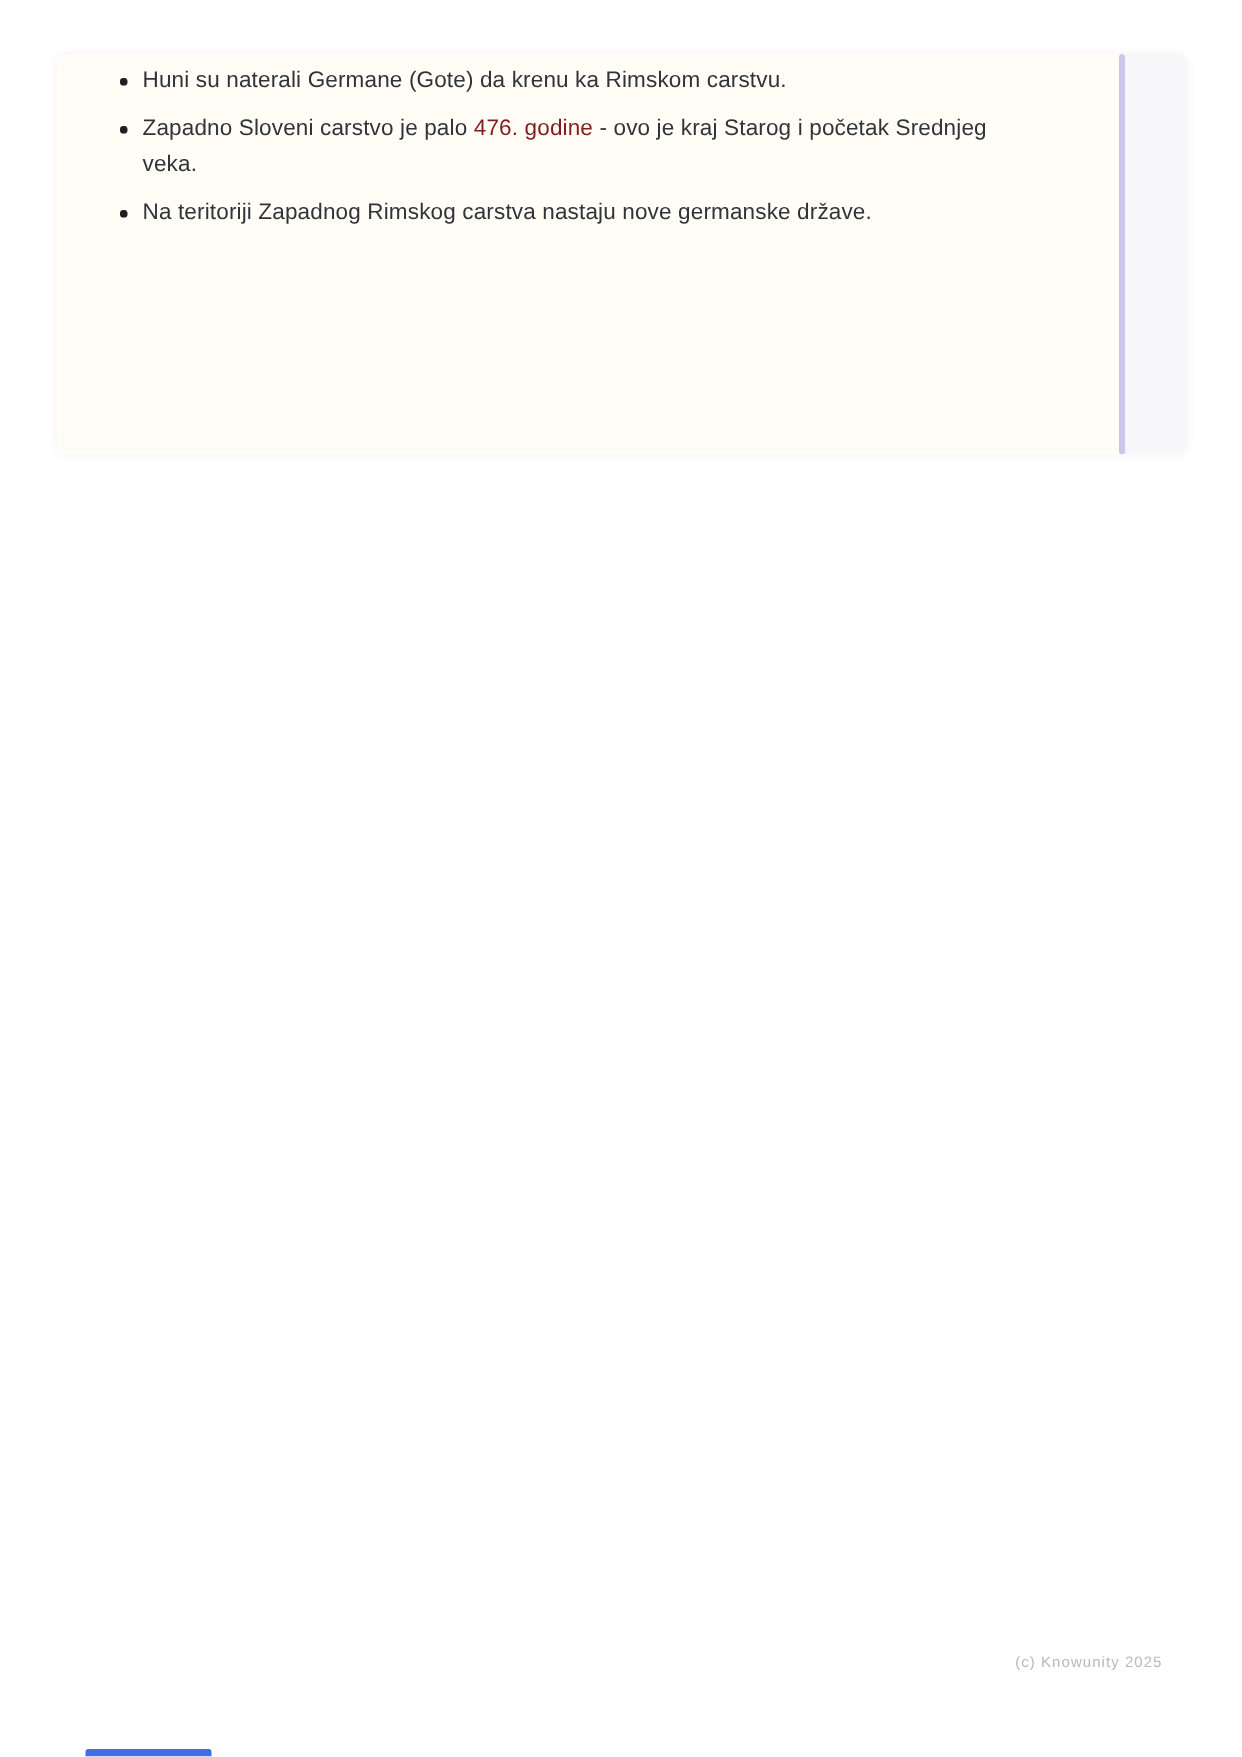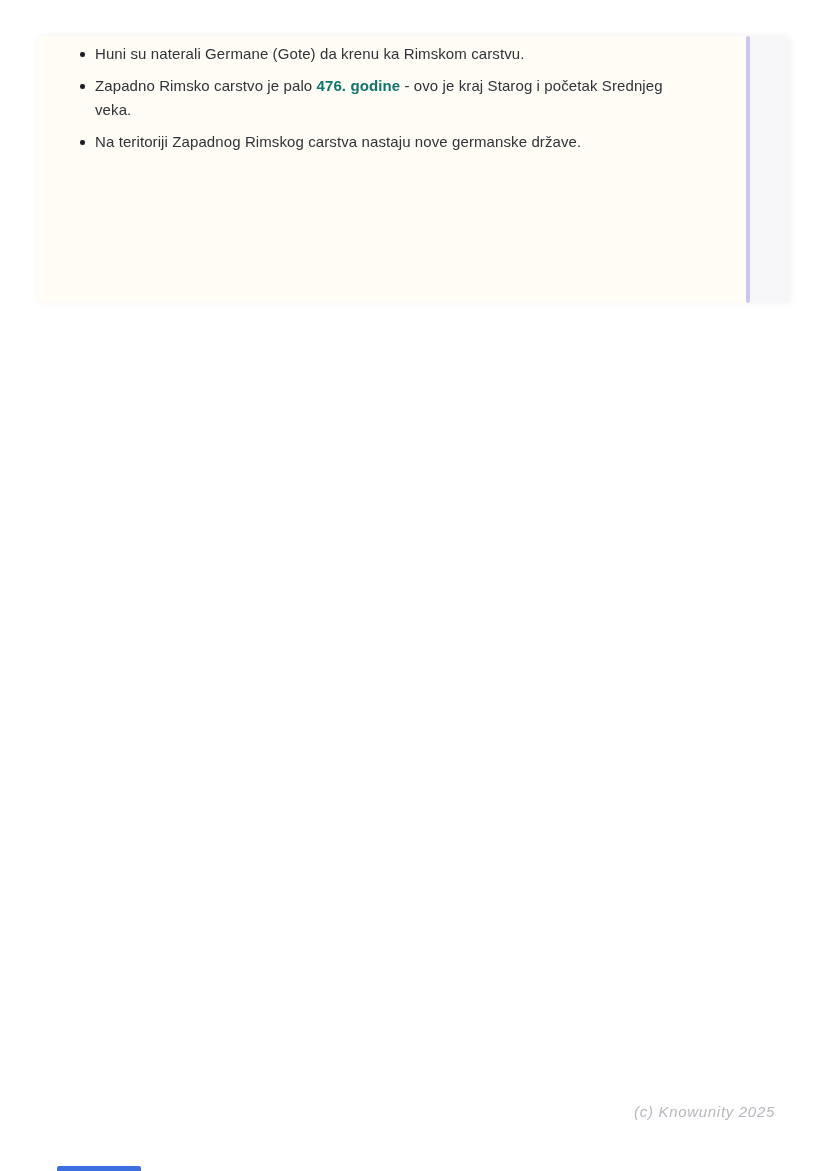--- a/index.html
+++ b/index.html
@@ -65,32 +65,31 @@
     width: 4.5px;
     height: 4.5px;
     border-radius: 50%;
     background: #1c1e22;
   }
   .seg-bold {
     font-weight: bold;
     color: #262b33;
   }
   .seg-bold-navy {
-    font-weight: bold;
-    color: #0f766e;
+    font-weight: normal;
+    color: #7f1d1d;
   }
   
   .footer-copyright {
     position: absolute;
     top: 1103px;
     right: 53px;
-    font-size: 15px;
+    font-size: 10px;
     letter-spacing: 0.7px;
     color: #b6b9bf;
-    font-style: italic;
   }
   
   .next-page-sliver {
     position: absolute;
     left: 57px;
     bottom: 0;
     width: 84px;
     height: 5px;
     background: #3e6fe0;
     border-radius: 2px 2px 0 0;
@@ -98,21 +97,21 @@
 </style>
 </head>
 <body>
 
 <div class="page">
 
   <div class="note-block">
     <div class="note-content">
       <ul class="note-list">
           <li><span>Huni su naterali Germane (Gote) da krenu ka Rimskom carstvu.</span></li>
-          <li><span>Zapadno Rimsko carstvo je palo </span><span class="seg-bold-navy">476. godine</span><span> - ovo je kraj Starog i početak Srednjeg veka.</span></li>
+          <li><span>Zapadno Sloveni carstvo je palo </span><span class="seg-bold-navy">476. godine</span><span> - ovo je kraj Starog i početak Srednjeg veka.</span></li>
           <li><span>Na teritoriji Zapadnog Rimskog carstva nastaju nove germanske države.</span></li>
         </ul>
     </div>
     <div class="note-divider"></div>
     <div class="note-gutter"></div>
   </div>
 
   <div class="footer-copyright">(c) Knowunity 2025</div>
 
   <div class="next-page-sliver"></div>

